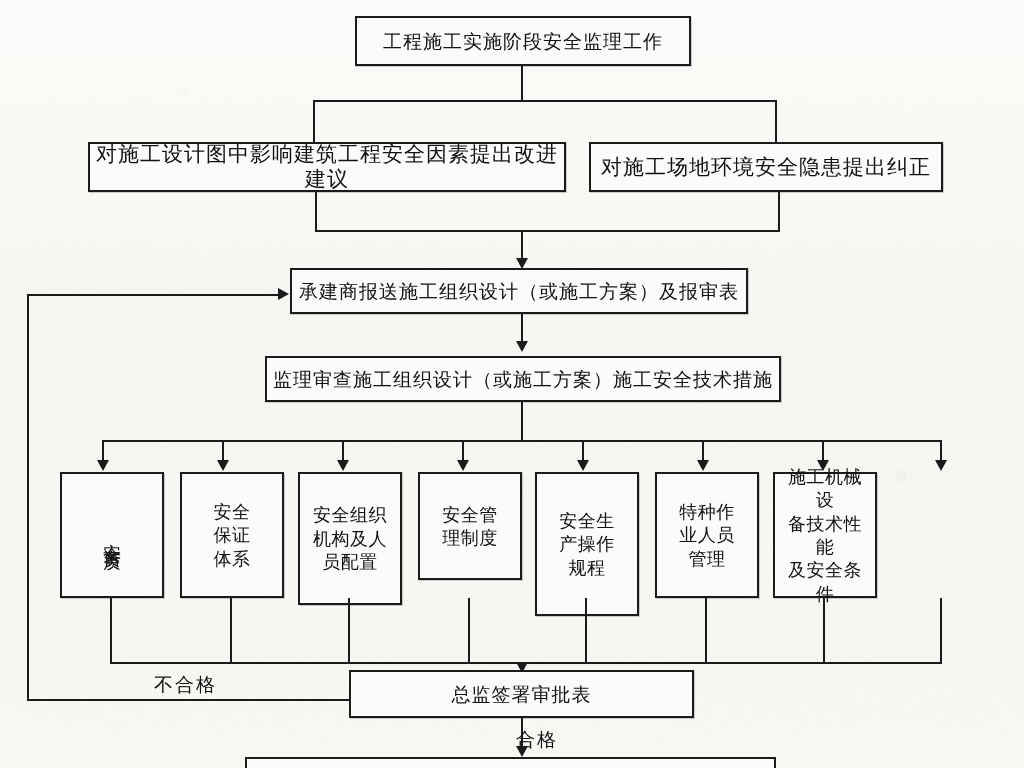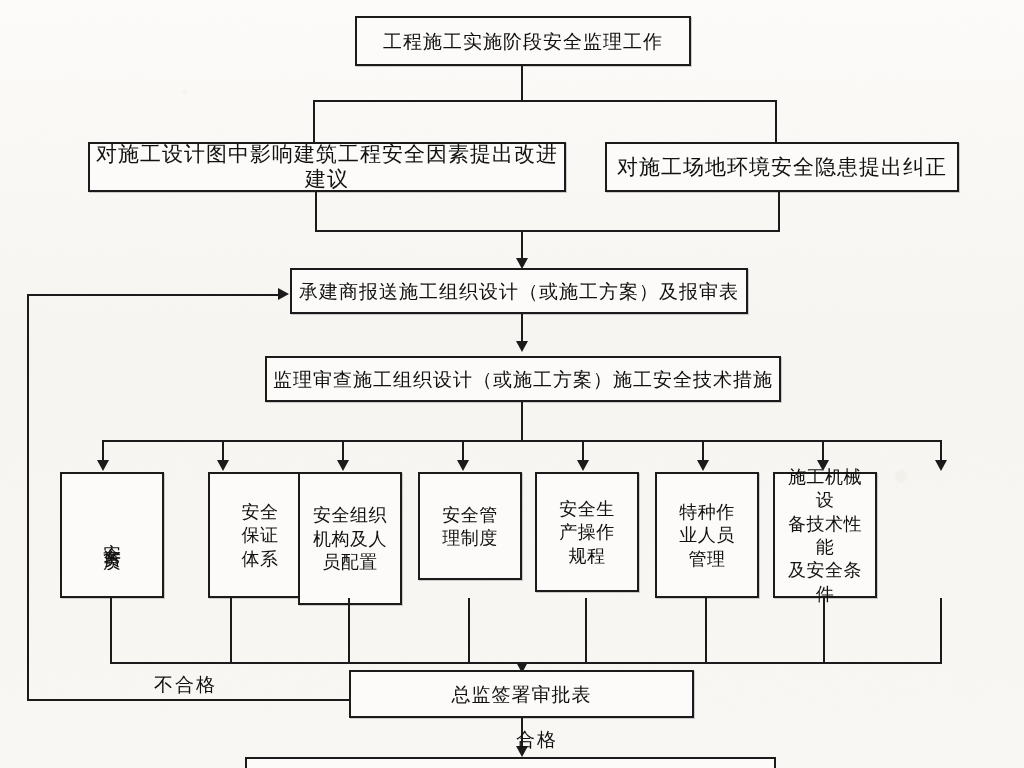--- a/index.html
+++ b/index.html
@@ -124,21 +124,21 @@
 
   <div class="line vline" style="left:521px; top:66px; height:36px;"></div>
   <div class="line hline" style="left:313px; top:100px; width:464px;"></div>
   <div class="line vline" style="left:313px; top:100px; height:42px;"></div>
   <div class="line vline" style="left:775px; top:100px; height:42px;"></div>
 
   <div class="node wide-node shadowed" style="left:88px; top:142px; width:478px; height:50px;">
     <span class="txt">对施工设计图中影响建筑工程安全因素提出改进建议</span>
   </div>
 
-  <div class="node wide-node shadowed" style="left:589px; top:142px; width:354px; height:50px;margin-left:16px;">
+  <div class="node wide-node shadowed" style="left:589px; top:142px; width:354px; height:50px;">
     <span class="txt">对施工场地环境安全隐患提出纠正</span>
   </div>
 
   <div class="line vline" style="left:315px; top:192px; height:40px;"></div>
   <div class="line vline" style="left:778px; top:192px; height:40px;"></div>
   <div class="line hline" style="left:315px; top:230px; width:465px;"></div>
   <div class="line vline" style="left:521px; top:230px; height:32px;"></div>
   <div class="arrow" style="left:516px; top:258px;"></div>
 
   <div class="node flow-node shadowed" style="left:290px; top:268px; width:458px; height:46px;">
@@ -172,35 +172,35 @@
   <div class="line vline" style="left:702px; top:440px; height:24px;"></div>
   <div class="arrow" style="left:697px; top:460px;"></div>
   <div class="line vline" style="left:822px; top:440px; height:24px;"></div>
   <div class="arrow" style="left:817px; top:460px;"></div>
   <div class="line vline" style="left:940px; top:440px; height:24px;"></div>
   <div class="arrow" style="left:935px; top:460px;"></div>
 
   <div class="node small-node vertical-node shadowed" style="left:60px; top:472px; width:104px; height:126px;">
     <span class="txt">安全资质</span>
   </div>
-  <div class="node small-node shadowed" style="left:180px; top:472px; width:104px; height:126px;margin-left:28px;">
+  <div class="node small-node shadowed" style="left:180px; top:472px; width:104px; height:126px;">
     <span class="txt">安全
 保证
 体系</span>
   </div>
   <div class="node small-node shadowed" style="left:298px; top:472px; width:104px; height:133px;">
     <span class="txt">安全组织
 机构及人
 员配置</span>
   </div>
   <div class="node small-node shadowed" style="left:418px; top:472px; width:104px; height:108px;">
     <span class="txt">安全管
 理制度</span>
   </div>
-  <div class="node small-node shadowed" style="left:535px; top:472px; width:104px; height:120px;">
+  <div class="node small-node shadowed" style="left:535px; top:472px; width:104px; height:144px;">
     <span class="txt">安全生
 产操作
 规程</span>
   </div>
   <div class="node small-node shadowed" style="left:655px; top:472px; width:104px; height:126px;">
     <span class="txt">特种作
 业人员
 管理</span>
   </div>
   <div class="node small-node shadowed" style="left:773px; top:472px; width:104px; height:126px;">

